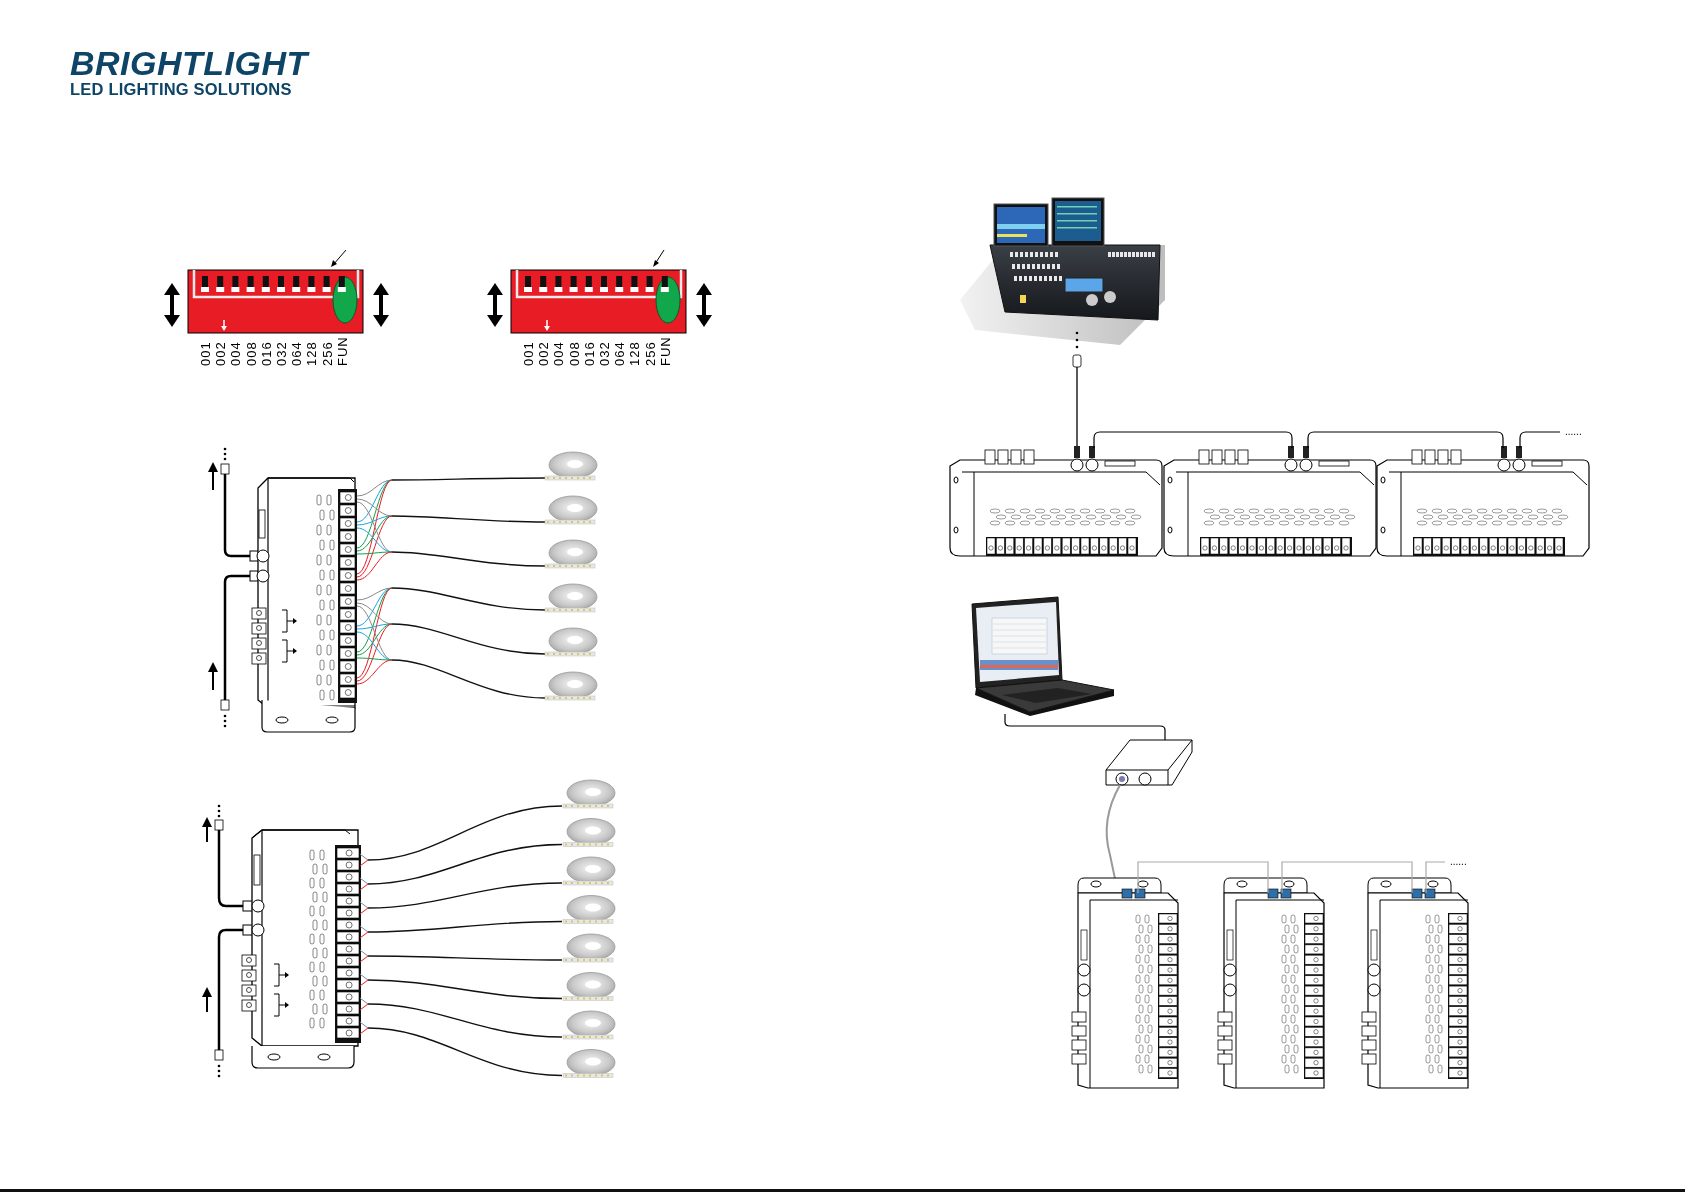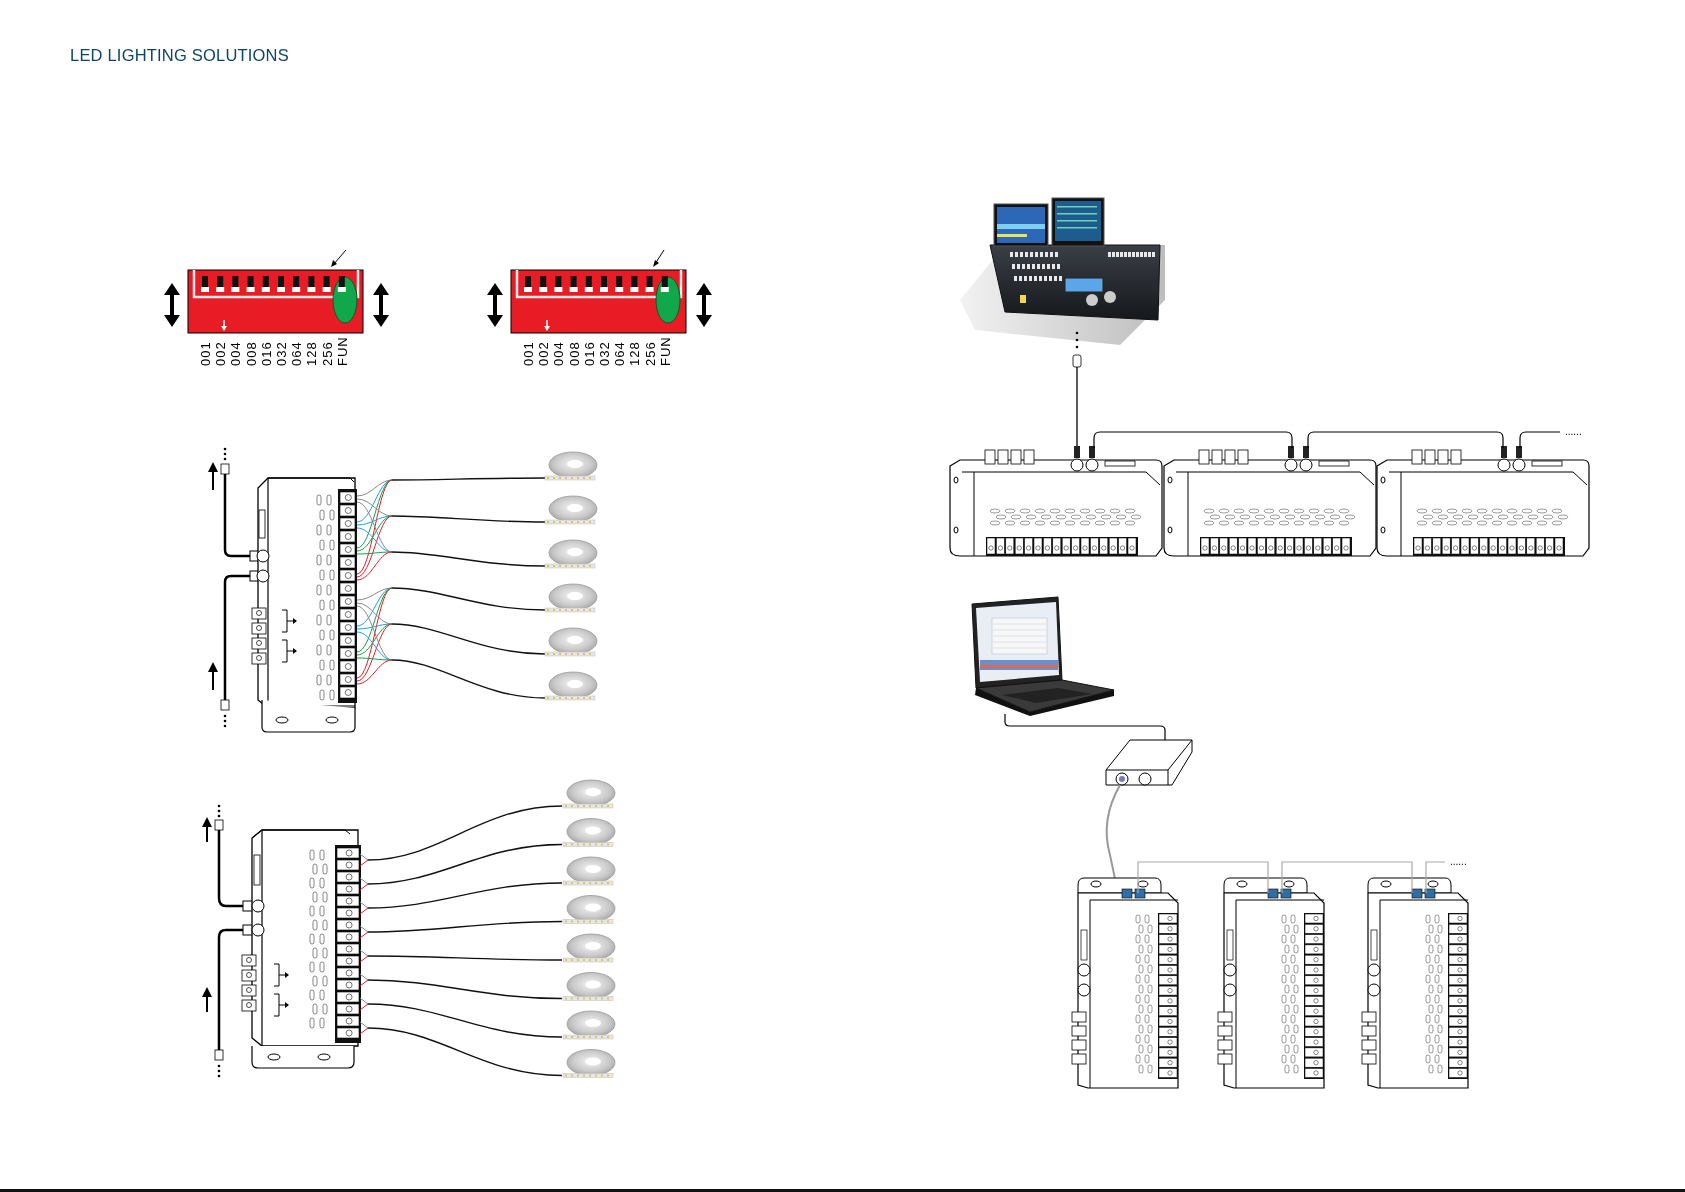--- a/index.html
+++ b/index.html
@@ -1,27 +1,28 @@
 <!DOCTYPE html>
 <html><head>
 <meta charset="utf-8">
 <style>
   html,body{margin:0;padding:0;background:#ffffff;}
   body{width:1685px;height:1192px;position:relative;overflow:hidden;font-family:"Liberation Sans",sans-serif;}
   .abs{position:absolute;}
   #logo{left:70px;top:46px;}
   #logo .brand{font-family:"Liberation Sans",sans-serif;font-weight:bold;font-style:italic;font-size:34px;letter-spacing:0.5px;line-height:34px;color:#0e4466;}
-  #logo .tag{font-family:"Liberation Sans",sans-serif;font-weight:normal;font-size:16.5px;line-height:18px;color:#0e4466;letter-spacing:0.2px;}
+  #logo .tag{font-family:"Liberation Sans",sans-serif;font-weight:bold;font-size:16.5px;line-height:18px;color:#0e4466;letter-spacing:0.2px;}
   svg text{font-family:"Liberation Sans",sans-serif;}
   #bottom-rule{left:0;top:1189px;width:1685px;height:3px;background:#111;}
 </style>
 </head>
 <body>
 
 <div id="logo" class="abs">
+  <div class="brand">BRIGHTLIGHT</div>
   <div class="tag">LED LIGHTING SOLUTIONS</div>
 </div>
 
 <svg class="abs" style="left:0;top:0" width="1685" height="1192">
   <defs>
     <marker id="ah" markerWidth="6" markerHeight="6" refX="3" refY="3" orient="auto">
       <path d="M0,0 L6,3 L0,6 z" fill="#000"></path>
     </marker>
     <radialGradient id="reelGrad" cx="50%" cy="45%" r="55%">
       <stop offset="0%" stop-color="#f4f4f4"></stop>

